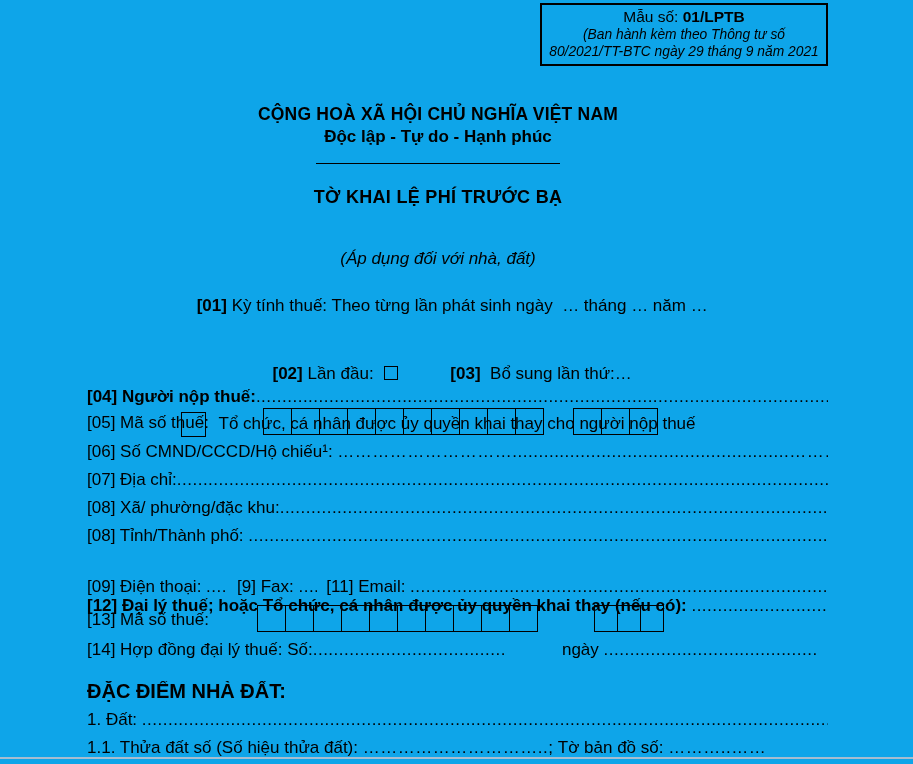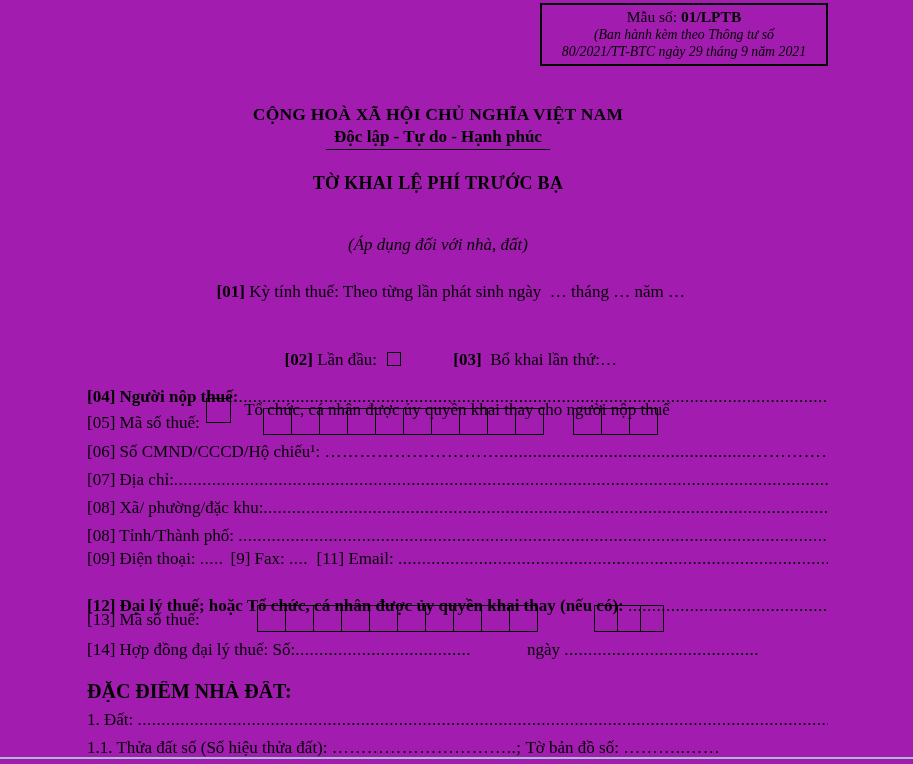--- a/index.html
+++ b/index.html
@@ -1,30 +1,30 @@
 <!DOCTYPE html>
 <html><head>
 <meta charset="utf-8">
 <style>
   html,body{margin:0;padding:0;background:#ffffff;}
-  .page{position:relative;width:913px;height:764px;background:#a21caf;color:#000;
-        font-family:Liberation Serif, serif;overflow:hidden;}
+  .page{position:relative;width:913px;height:764px;background:#0ea5e9;color:#000;
+        font-family:Liberation Sans, sans-serif;overflow:hidden;}
 
   
   .stamp{position:absolute;left:540px;top:3px;width:288px;box-sizing:border-box;
          border:2px solid #000;text-align:center;padding:2px 4px 4px;}
   .stamp-line1{font-size:15.5px;line-height:19px;}
   .stamp-line1 b{font-weight:bold;}
   .stamp-issue{font-style:italic;font-size:13.8px;line-height:17px;}
 
   
   .centercol{position:absolute;left:87px;top:104px;width:702px;text-align:center;}
   .nat{font-size:17.5px;font-weight:bold;line-height:20px;letter-spacing:.2px;}
   .motto{margin-top:3px;font-size:17px;font-weight:bold;line-height:20px;}
-  .motto span{display:inline-block;border-bottom:1.5px solid #000;padding:0 8px 2px;}
+  .motto span{display:inline-block;border-bottom:1.5px solid #000;padding:0 8px 16px;}
   .ftitle{margin-top:23px;font-size:18px;font-weight:bold;line-height:21px;letter-spacing:.3px;}
   .fsub{margin-top:40px;font-style:italic;font-size:17px;line-height:21px;}
   .l01{margin-top:5px;font-size:17px;line-height:21px;white-space:pre;}
   .l0203{margin-top:5px;font-size:17px;line-height:21px;white-space:pre;}
   .l01 b,.l0203 b{font-weight:bold;}
   .smallbox{display:inline-block;width:12px;height:12px;border:1px solid #000;
             margin-left:6px;vertical-align:-1px;}
   .gap03{margin-left:52px;}
   .chkrow{margin-top:6px;display:flex;align-items:center;justify-content:center;
           gap:13px;font-size:17px;line-height:26px;}
@@ -73,21 +73,21 @@
       <span>Độc lập - Tự do - Hạnh phúc</span>
     </div>
     <div class="ftitle">TỜ KHAI LỆ PHÍ TRƯỚC BẠ</div>
     <div class="fsub">(Áp dụng đối với nhà, đất)</div>
 
     <div class="l01">
       <b>[01]</b><span> Kỳ tính thuế: Theo từng lần phát sinh ngày  … tháng … năm …</span>
     </div>
 
     <div class="l0203">
-      <b>[02]</b><span> Lần đầu: </span><span class="smallbox"></span><b class="gap03">[03]</b><span>  Bổ khai lần thứ:…</span>
+      <b>[02]</b><span> Lần đầu: </span><span class="smallbox"></span><b class="gap03">[03]</b><span>  Bổ sung lần thứ:…</span>
     </div>
 
     <div class="chkrow">
       <span class="bigbox"></span>
       <span>Tổ chức, cá nhân được ủy quyền khai thay cho người nộp thuế</span>
     </div>
   </div>
 
   <div class="form">
 
@@ -119,21 +119,21 @@
     <div class="r" style="top:497px">
       <span>[08] Xã/ phường/đặc khu:</span>
       <span class="dots">........................................................................................................................................................................................................................................................................................................................................................................................................................</span>
     </div>
 
     <div class="r" style="top:525px">
       <span>[08] Tỉnh/Thành phố: </span>
       <span class="dots">........................................................................................................................................................................................................................................................................................................................................................................................................................</span>
     </div>
 
-    <div class="r" style="top:548px">
+    <div class="r" style="top:576px">
       <span>[09] Điện thoại: </span>
       <span class="dfix">.....................</span>
       <span>  [9] Fax: </span>
       <span class="dfix">..................</span>
       <span>  [11] Email: </span>
       <span class="dots">........................................................................................................................................................................................................................................................................................................................................................................................................................</span>
     </div>
 
     <div class="r" style="top:595px">
       <span class="bold">[12] Đại lý thuế; hoặc Tổ chức, cá nhân được ủy quyền khai thay (nếu có): </span>

